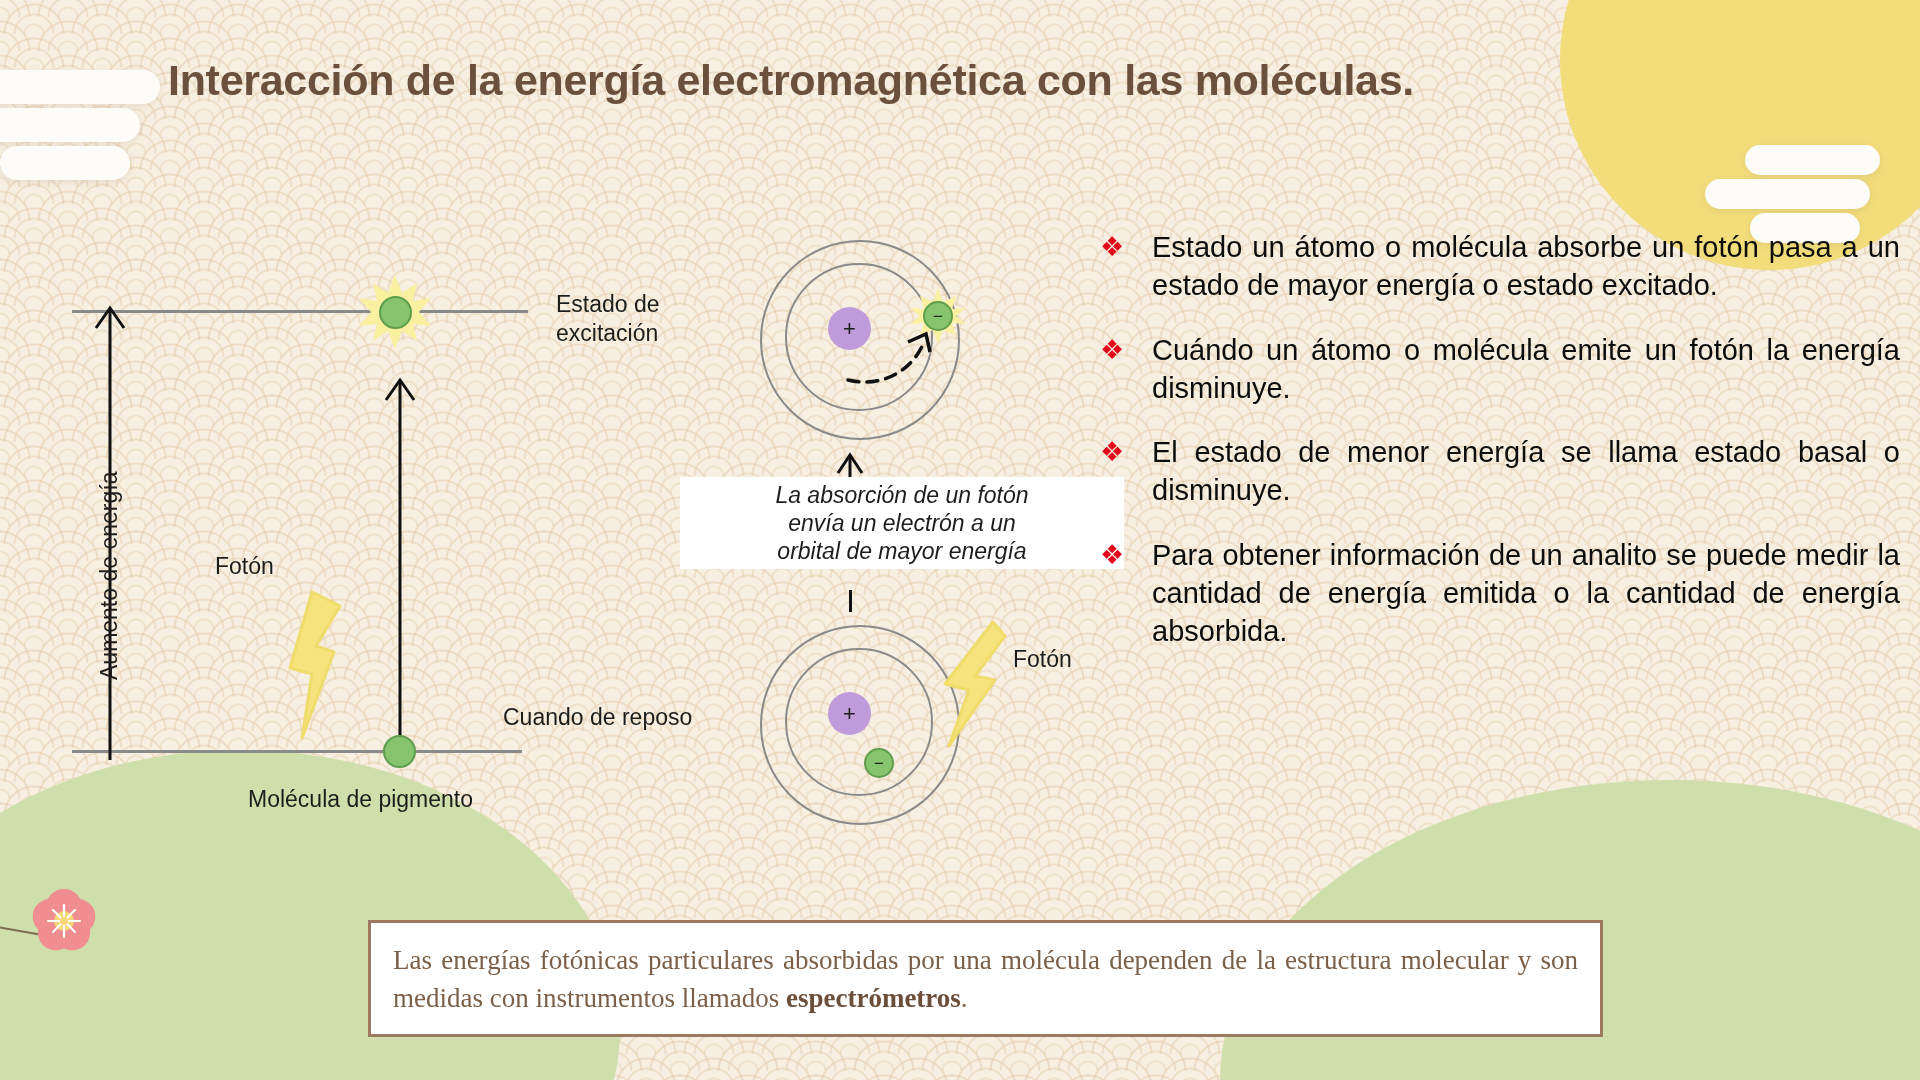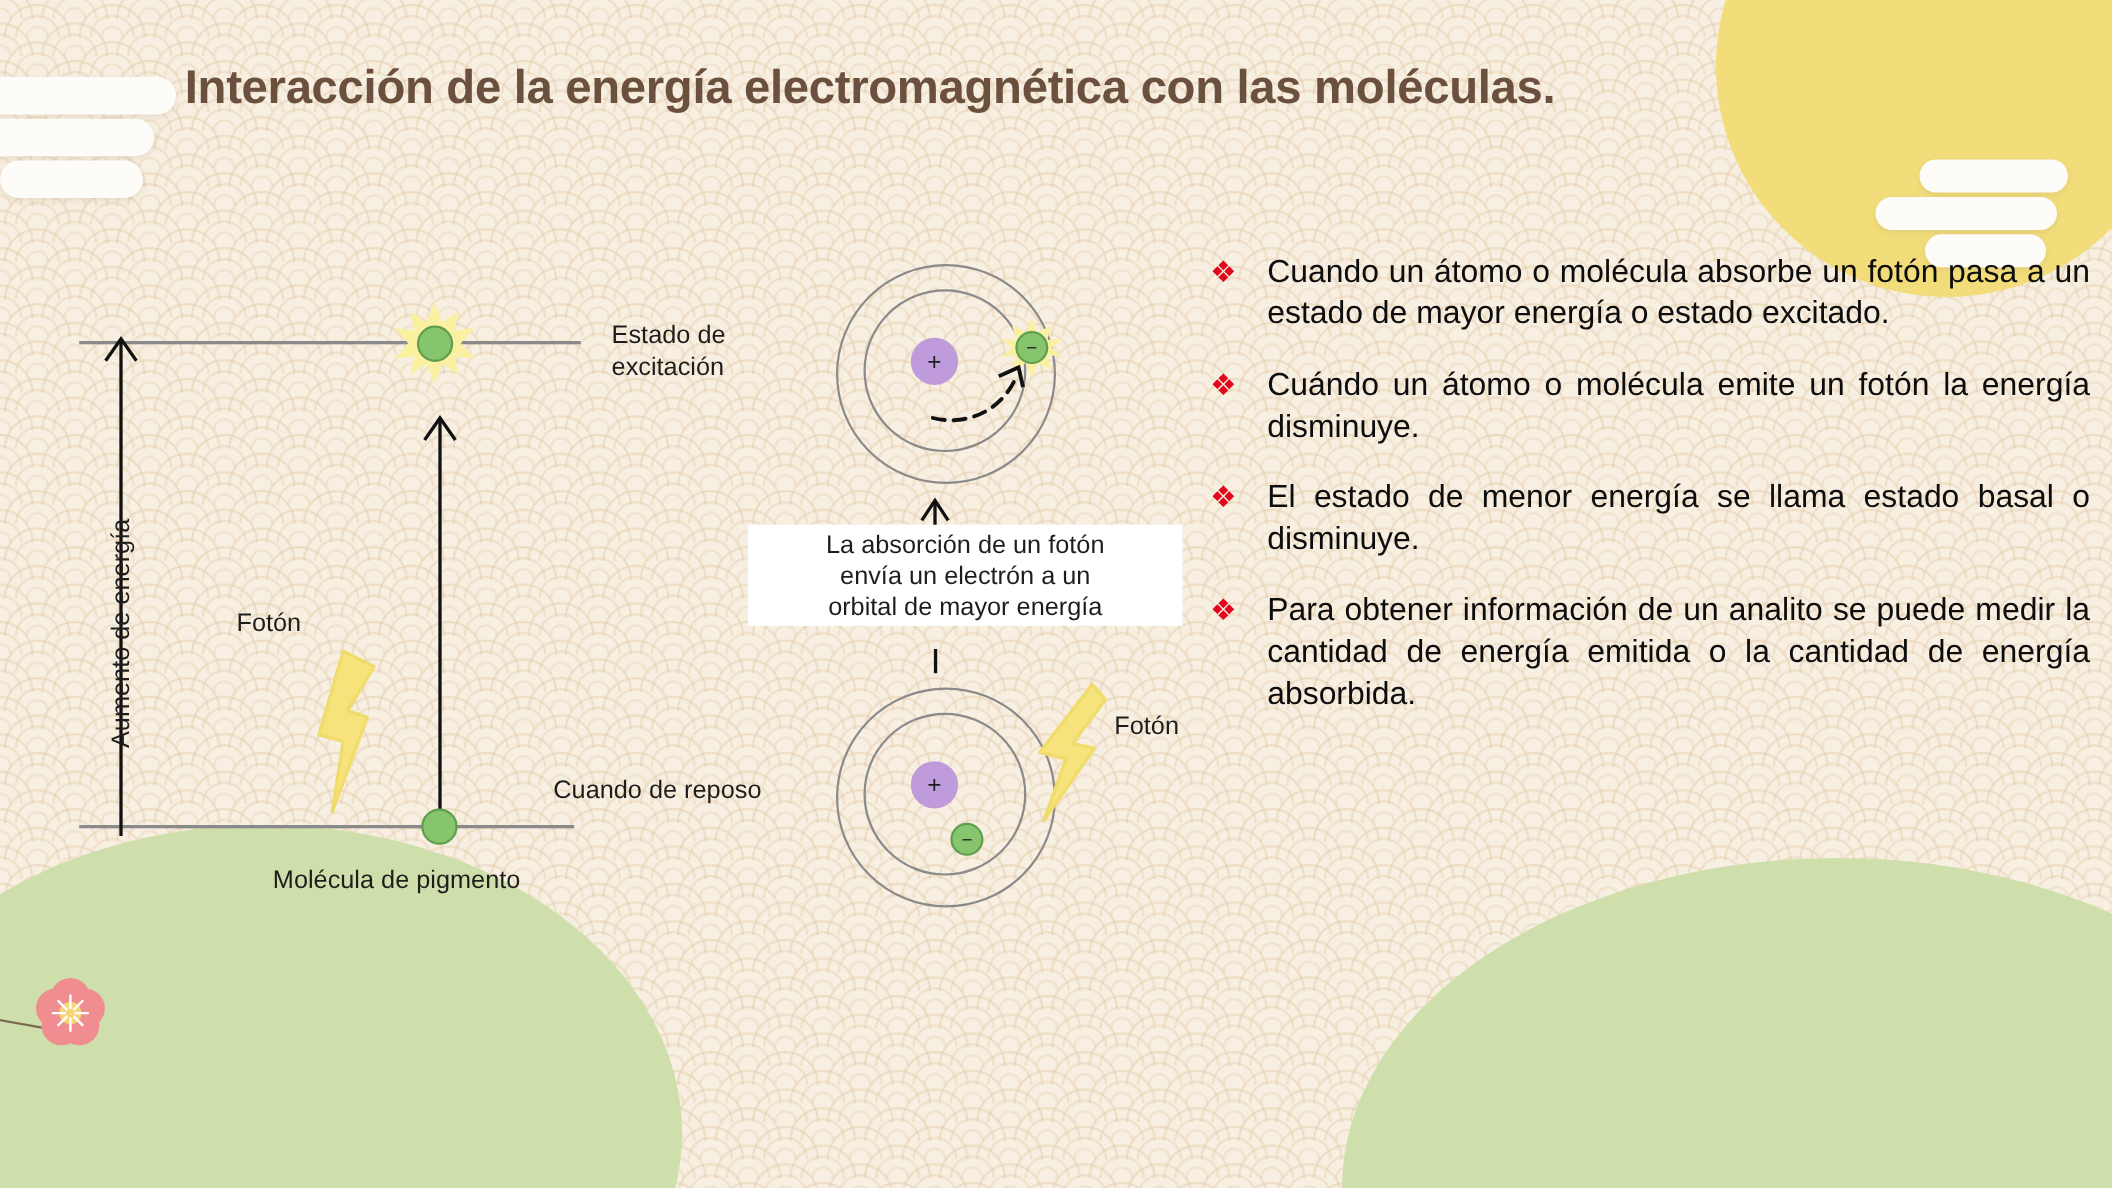--- a/index.html
+++ b/index.html
@@ -349,21 +349,21 @@
     <svg style="position:absolute; left:840px; top:320px;" width="120" height="80">
       <path d="M 8 60 C 40 68, 72 52, 84 22" fill="none" stroke="#111" stroke-width="3.5" stroke-dasharray="11,8" stroke-linecap="round"></path>
       <polyline points="68,22 86,14 90,32" fill="none" stroke="#111" stroke-width="3.5"></polyline>
     </svg>
 
     <svg style="position:absolute; left:832px; top:447px;" width="36" height="56">
       <line x1="18" y1="56" x2="18" y2="10" stroke="#111" stroke-width="3"></line>
       <polyline points="6,26 18,8 30,26" fill="none" stroke="#111" stroke-width="3"></polyline>
     </svg>
 
-    <div class="callout-box" style="left:680px; top:477px; width:395px;">
+    <div class="callout-box" style="left:680px; top:477px; width:444px;font-style:italic;">
       <span>La absorción de un fotón</span><br>
       <span>envía un electrón a un</span><br>
       <span>orbital de mayor energía</span>
     </div>
 
     <div style="position:absolute; left:849px; top:590px; width:3px; height:22px; background:#111;"></div>
 
     <div class="orbit" style="left:760px; top:625px; width:200px; height:200px;"></div>
     <div class="orbit" style="left:785px; top:648px; width:148px; height:148px;"></div>
     <div class="nucleus" style="left:828px; top:692px; width:43px; height:43px;">
@@ -379,34 +379,37 @@
       <polygon points="58,2 70,16 40,56 60,60 14,126 34,70 10,64 58,2" fill="#f6e37c" stroke="#f0dc6a" stroke-width="3" stroke-linejoin="round"></polygon>
     </svg>
 
     <div class="diag-text" style="left:1013px; top:645px;">Fotón</div>
   </div>
 
   <div class="bullets">
 
     <div class="bullet-row">
       <div class="bullet-marker">❖</div>
-      <div class="bullet-text">Cuando un átomo o molécula absorbe un fotón pasa a un estado de mayor energía o estado excitado.</div>
+      <div class="bullet-text">Estado un átomo o molécula absorbe un fotón pasa a un estado de mayor energía o estado excitado.</div>
     </div>
 
     <div class="bullet-row" style="margin-top:18px;">
       <div class="bullet-marker">❖</div>
       <div class="bullet-text">Cuándo un átomo o molécula emite un fotón la energía disminuye.</div>
     </div>
 
     <div class="bullet-row" style="margin-top:18px;">
       <div class="bullet-marker">❖</div>
       <div class="bullet-text">El estado de menor energía se llama estado basal o disminuye.</div>
     </div>
 
     <div class="bullet-row" style="margin-top:18px;">
       <div class="bullet-marker">❖</div>
       <div class="bullet-text">Para obtener información de un analito se puede medir la cantidad de energía emitida o la cantidad de energía absorbida.</div>
     </div>
 
   </div>
 
+  <div class="note-box">
+    <span>Las energías fotónicas particulares absorbidas por una molécula dependen de la estructura molecular y son medidas con instrumentos llamados </span><b>espectrómetros</b><span>.</span>
+  </div>
 
 </div>
 
 </body></html>

